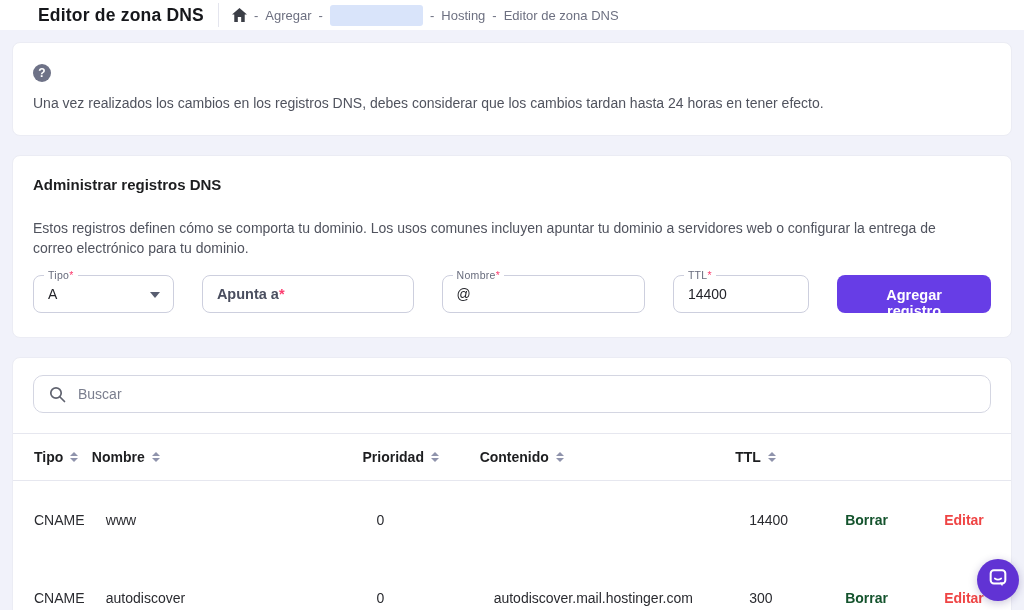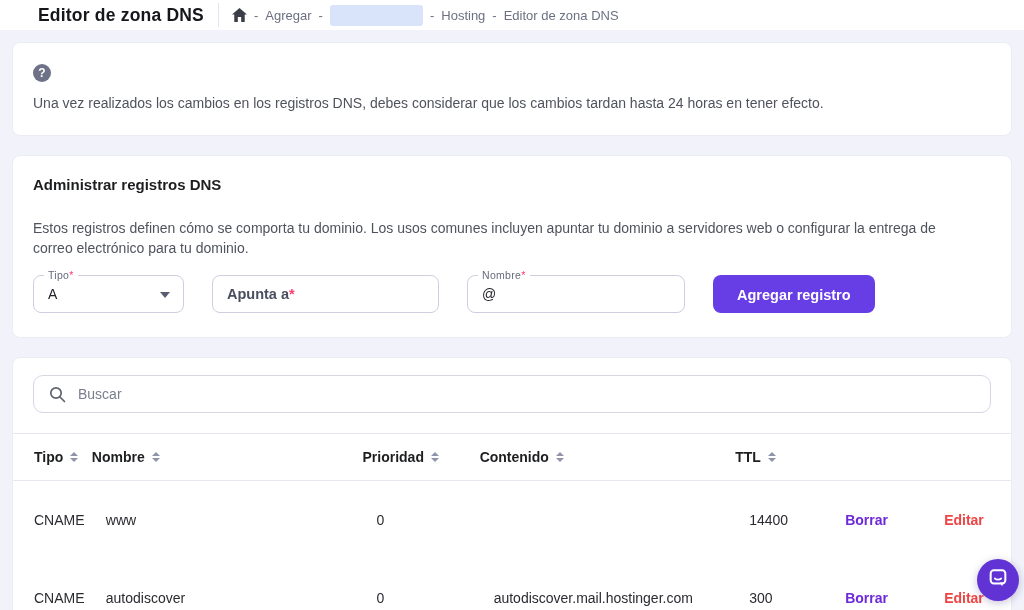--- a/index.html
+++ b/index.html
@@ -130,21 +130,21 @@
     width: 0; height: 0;
     border-left: 4px solid transparent; border-right: 4px solid transparent;
     border-bottom: 4px solid #8F93AC;
   }
   .sort-icon .down {
     width: 0; height: 0;
     border-left: 4px solid transparent; border-right: 4px solid transparent;
     border-top: 4px solid #8F93AC;
   }
   .action-link { font-weight: 700; cursor: pointer; text-decoration: none; }
-  .delete-link { color: #6d28d9; }
+  .delete-link { color: #14532d; }
   .edit-link { color: #ef4444; }
 
   
   .chat-widget {
     position: absolute; right: 5px; bottom: 9px;
     width: 42px; height: 42px; border-radius: 50%;
     background: #6133D4;
     display: flex; align-items: center; justify-content: center;
     cursor: pointer;
     box-shadow: 0 2px 8px rgba(40,20,100,.25);
@@ -196,20 +196,24 @@
 
       <div class="field field-apunta">
         <span class="inline-label"><span>Apunta a</span><span class="req">*</span></span>
       </div>
 
       <div class="field field-nombre">
         <span class="float-label"><span>Nombre</span><span class="req">*</span></span>
         <input type="text" value="@" style="">
       </div>
 
+      <div class="field field-ttl">
+        <span class="float-label"><span>TTL</span><span class="req">*</span></span>
+        <input type="text" value="14400" style="">
+      </div>
 
       <button class="primary-btn">Agregar registro</button>
     </div>
   </div>
 
   <div class="card records-card">
     <div class="search-wrap">
       <div class="search-box">
         <span class="search-icon">
           <svg width="17" height="17" viewBox="0 0 17 17" fill="none" stroke="#60636F" stroke-width="1.7">

